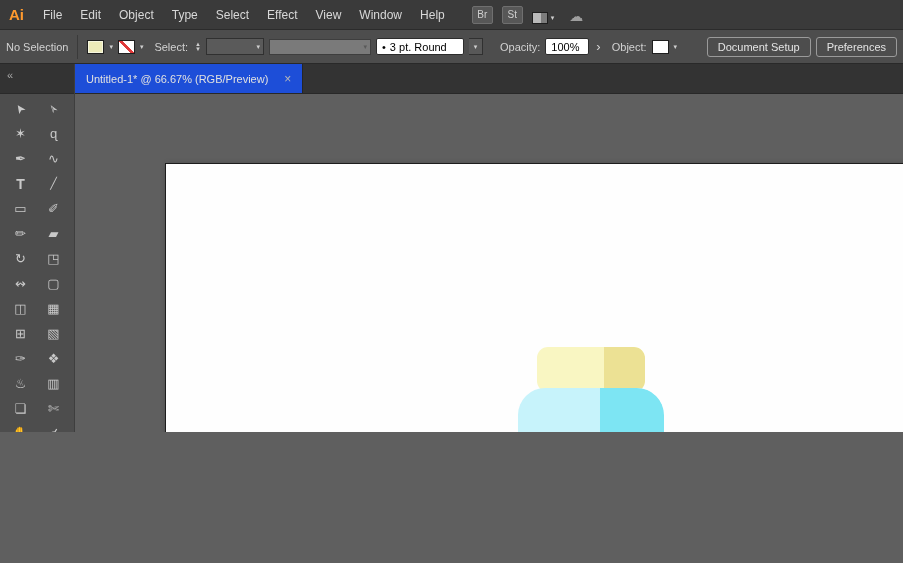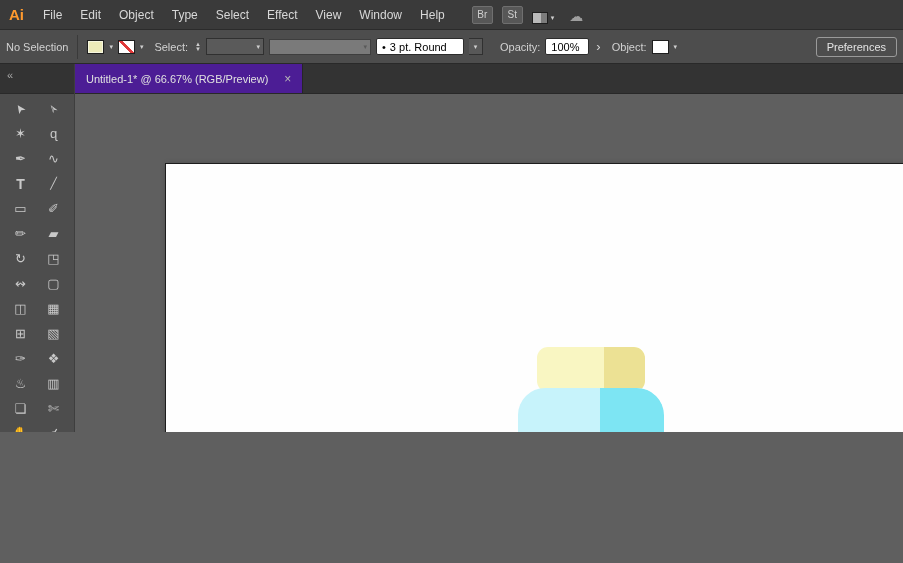--- a/index.html
+++ b/index.html
@@ -67,21 +67,21 @@
   .cgn.gradient { background:linear-gradient(90deg,#f2f2f2,#3c3c3c); }
   .cgn.none { background:#fff; position:relative; }
   .cgn.none::after { content:""; position:absolute; inset:0; background:linear-gradient(45deg,transparent 42%,var(--none-red) 42%,var(--none-red) 58%,transparent 58%); }
 
   .dm-row { display:flex; gap:1px; margin:8px 0 0 8px; }
   .dm { width:19px; height:16px; border:1px solid #3a3a3a; background:#565656; color:#c0c0c0; font-size:9px; display:flex; align-items:center; justify-content:center; }
 
   
   .content { flex:1; display:flex; flex-direction:column; min-width:0; }
   .tabbar { flex:0 0 30px; background:#333; display:flex; border-bottom:1px solid #282828; }
-  .tab { background:#4c1d95; color:#e0e0e0; font-size:11px; display:flex; align-items:center; padding:0 11px; gap:16px; border-right:1px solid #262626; }
+  .tab { background:#1d4ed8; color:#e0e0e0; font-size:11px; display:flex; align-items:center; padding:0 11px; gap:16px; border-right:1px solid #262626; }
   .tab-close { color:#b9b9b9; font-size:12px; }
 
   
   .canvas { flex:1; position:relative; background:#5f5f5f; overflow:hidden; }
   .artboard { position:absolute; left:90px; top:69px; width:900px; height:520px; background:#fefefe; border:1px solid #1d1d1d; box-shadow:2px 2px 6px rgba(0,0,0,.4); }
   .jar-lid { position:absolute; left:462px; top:253px; width:108px; height:45px; border-radius:11px; overflow:hidden; }
   .jar-lid-shade { position:absolute; right:0; top:0; bottom:0; width:41px; border-radius:0 11px 11px 0; }
   .jar-body { position:absolute; left:443px; top:294px; width:146px; height:150px; border-radius:27px; overflow:hidden; }
   .jar-body-shade { position:absolute; right:0; top:0; bottom:0; width:64px; border-radius:0 27px 27px 0; }
 </style>
@@ -141,20 +141,21 @@
     </div>
     <span data-name="opacity-label" style="margin-left:12px;">Opacity:</span>
     <div class="tfield opacity" data-name="opacity-input">
       <span data-name="opacity-value">100%</span>
     </div>
     <span class="flyout" data-name="opacity-flyout-icon">›</span>
     <span data-name="style-label" style="margin-left:4px;">Object:</span>
     <div class="mini-swatch" data-name="style-swatch-dropdown" style="background:#fff;"></div>
     <span class="caret" data-name="chevron-down-icon">▾</span>
     <span class="cb-spacer" data-name="spacer"></span>
+    <button class="cb-btn" data-name="document-setup-button">Document Setup</button>
     <button class="cb-btn" data-name="preferences-button">Preferences</button>
   </div>
 
   <div class="main" data-name="main-area">
 
     <div class="toolbar" data-name="tools-panel">
       <div class="toolbar-header" data-name="tools-panel-header">
         <span data-name="collapse-panel-icon">«</span>
       </div>
       <div class="tools" data-name="tools-grid">

